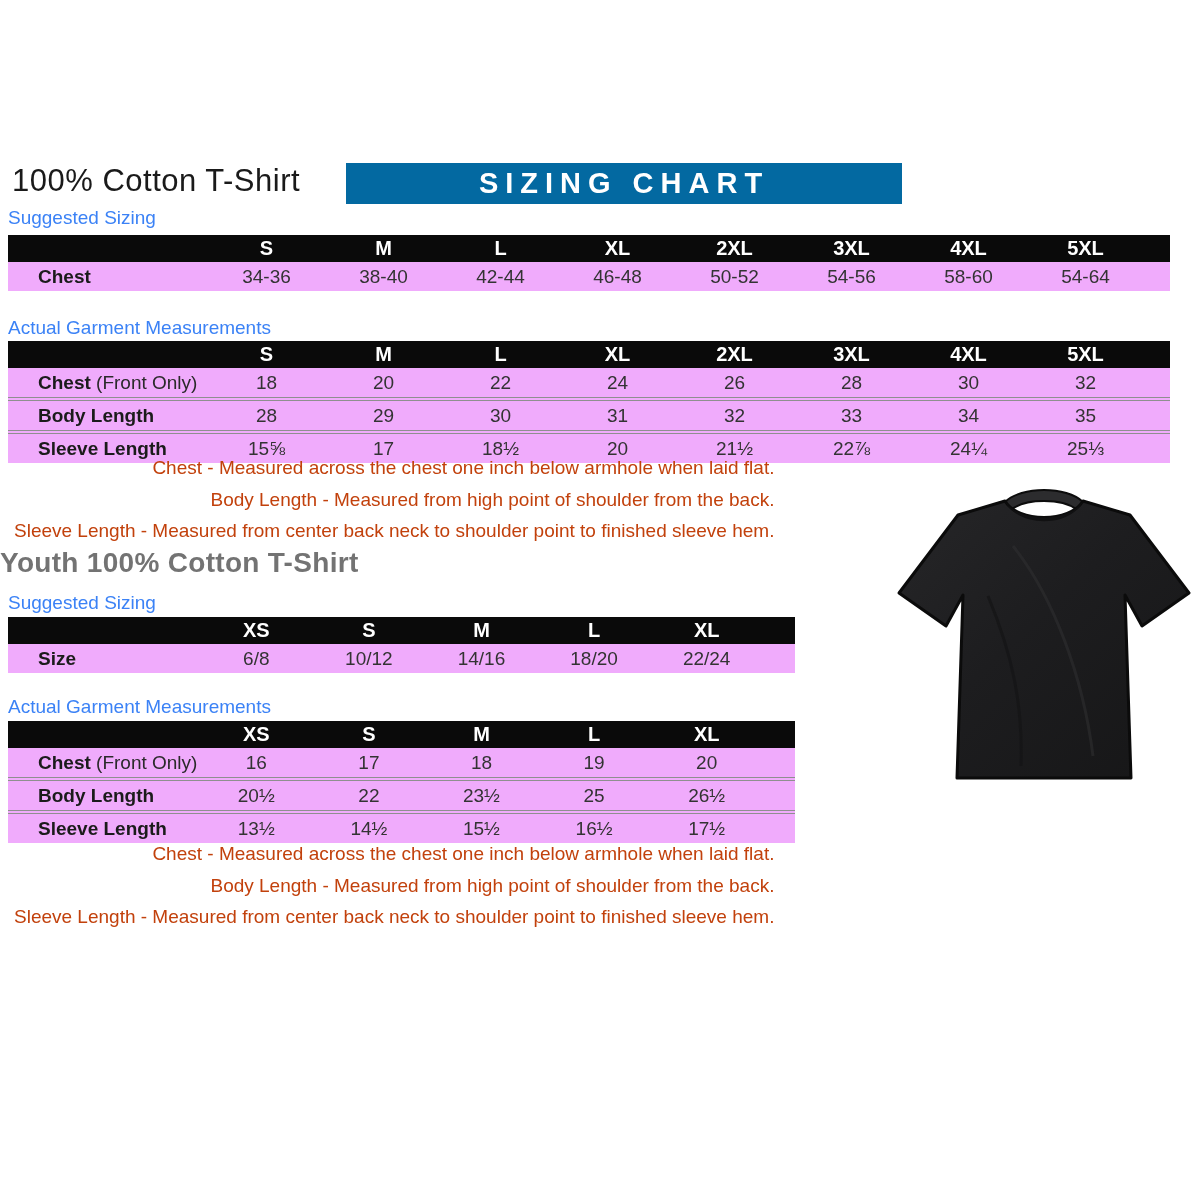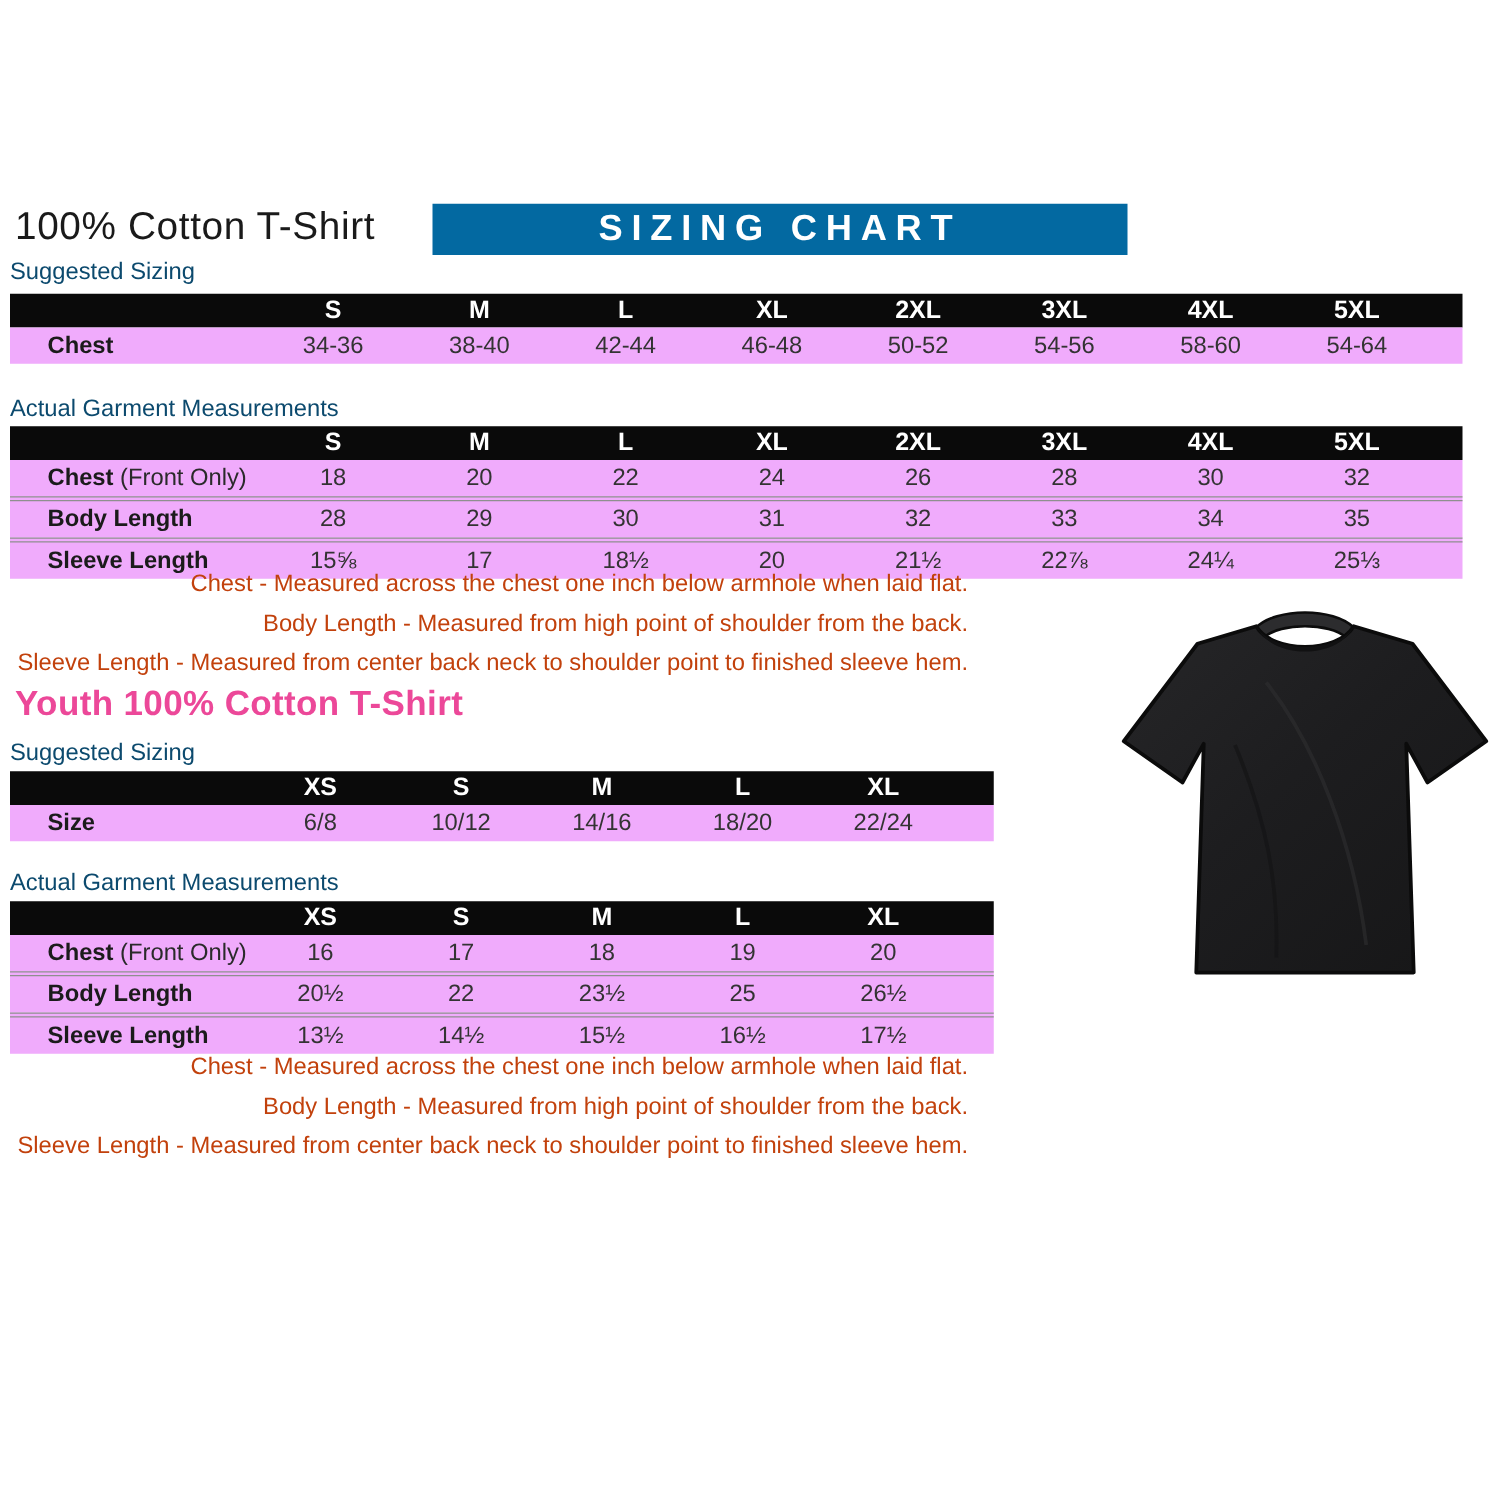--- a/index.html
+++ b/index.html
@@ -7,21 +7,21 @@
     position:relative;width:1200px;height:1200px;background:#ffffff;
     font-family:"Liberation Sans", sans-serif;color:#1c1c1c;overflow:hidden;
   }
   .abs{position:absolute;}
   .title-adult{left:12px;top:163px;font-size:31px;font-weight:normal;color:#1a1a1a;letter-spacing:0.5px;}
   .banner{
     left:346px;top:163px;width:556px;height:41px;background:#0369a1;
     display:flex;align-items:center;justify-content:center;
     color:#ffffff;font-weight:bold;font-size:29px;letter-spacing:7px;
   }
-  .section-label{font-size:19px;color:#0c4a6e;}
+  .section-label{font-size:19px;color:#3b82f6;}
   .lbl-adult-sug{left:8px;top:207px;}
   .lbl-adult-act{left:8px;top:317px;}
   .lbl-youth-sug{left:8px;top:592px;}
   .lbl-youth-act{left:8px;top:696px;}
 
   .tbl{left:8px;}
   .tbl .hdr{display:flex;background:#0a0a0a;height:27px;align-items:center;}
   .tbl .row{display:flex;height:29px;align-items:center;font-size:19px;background:#f0abfc;}
   .tbl .row + .row{border-top:4px double #8f8f8f;}
   .tbl .lblcol{width:200px;box-sizing:border-box;padding-left:30px;font-weight:bold;color:#1b1b1b;white-space:nowrap;}
@@ -36,21 +36,21 @@
   .youth-tbl .lblcol{width:192px;}
   .t1{top:235px;}
   .t2{top:341px;}
   .t3{top:617px;}
   .t4{top:721px;}
 
   .notes{left:14px;font-size:19px;color:#c2410c;line-height:31.5px;text-align:right;}
   .notes-adult{top:452px;}
   .notes-youth{top:838px;}
 
-  .title-youth{left:12px;top:547px;font-size:28px;font-weight:bold;color:#ec4899;letter-spacing:0.3px;}
+  .title-youth{left:0;top:547px;font-size:28px;font-weight:bold;color:#737373;letter-spacing:0.3px;}
 
   .shirt-wrap{left:893px;top:476px;width:302px;height:332px;}
 </style>
 </head>
 <body>
 
 <div id="page">
 
   <div class="abs title-adult">100% Cotton T-Shirt</div>
 

